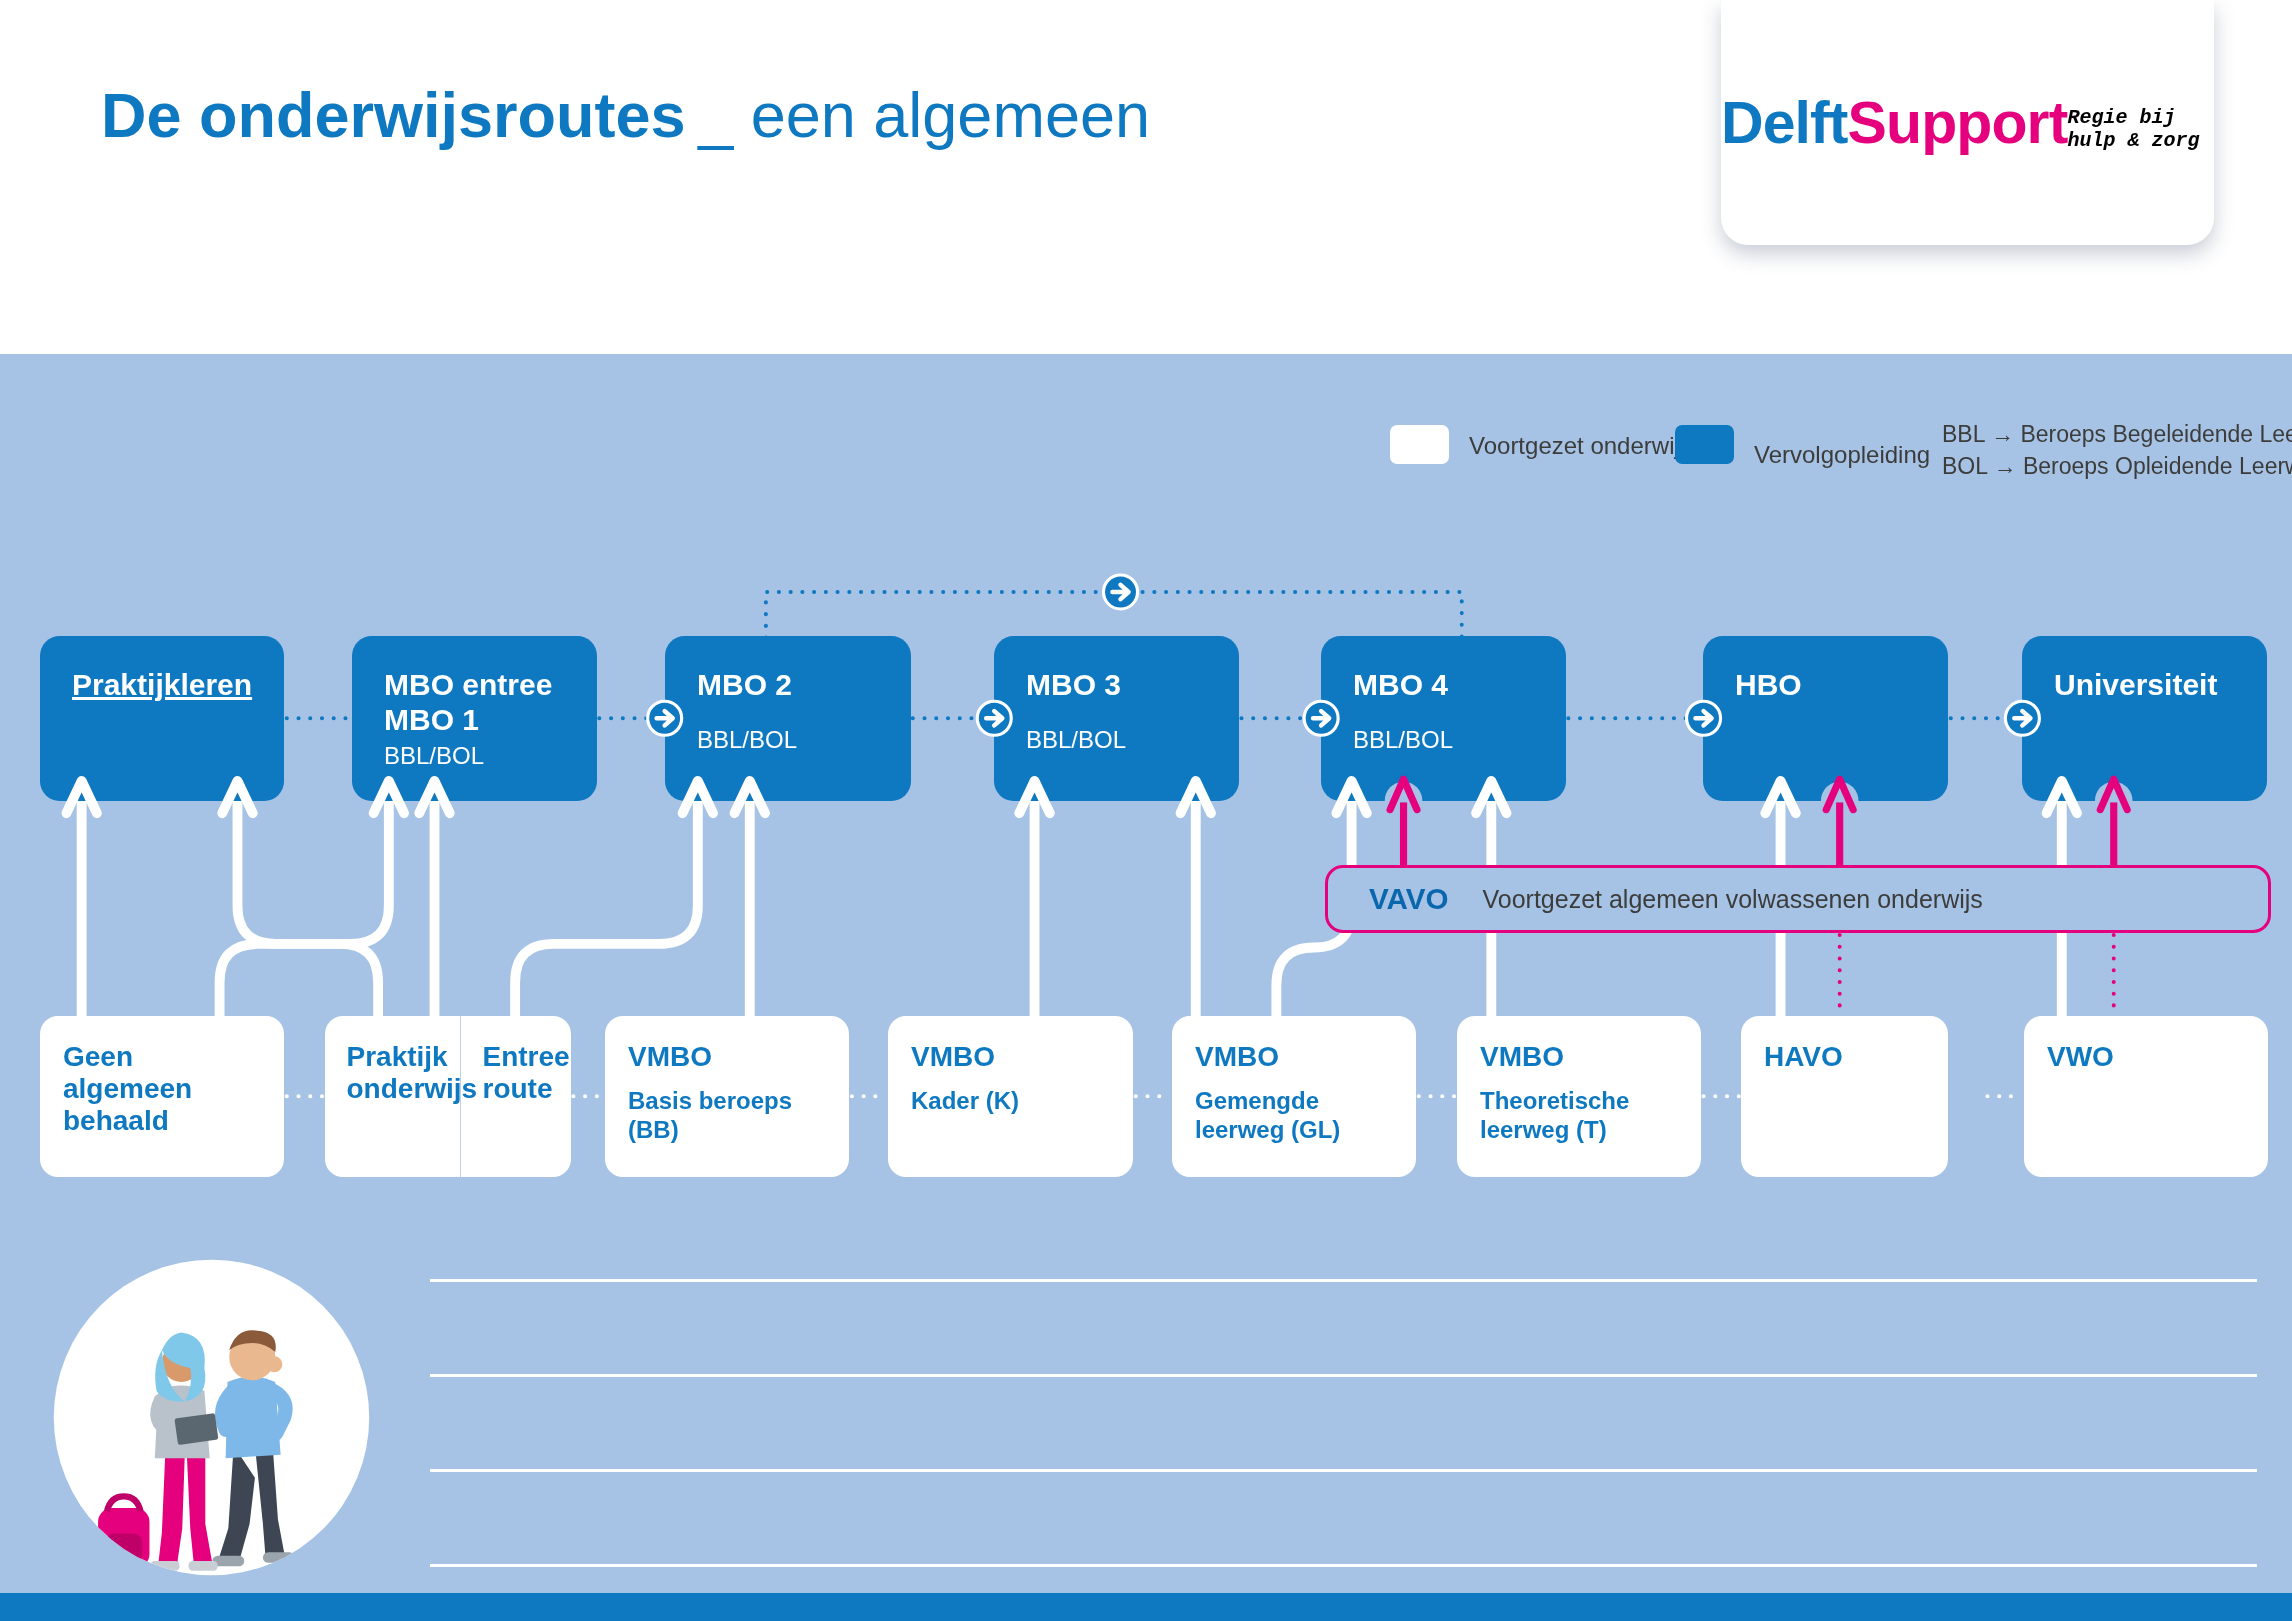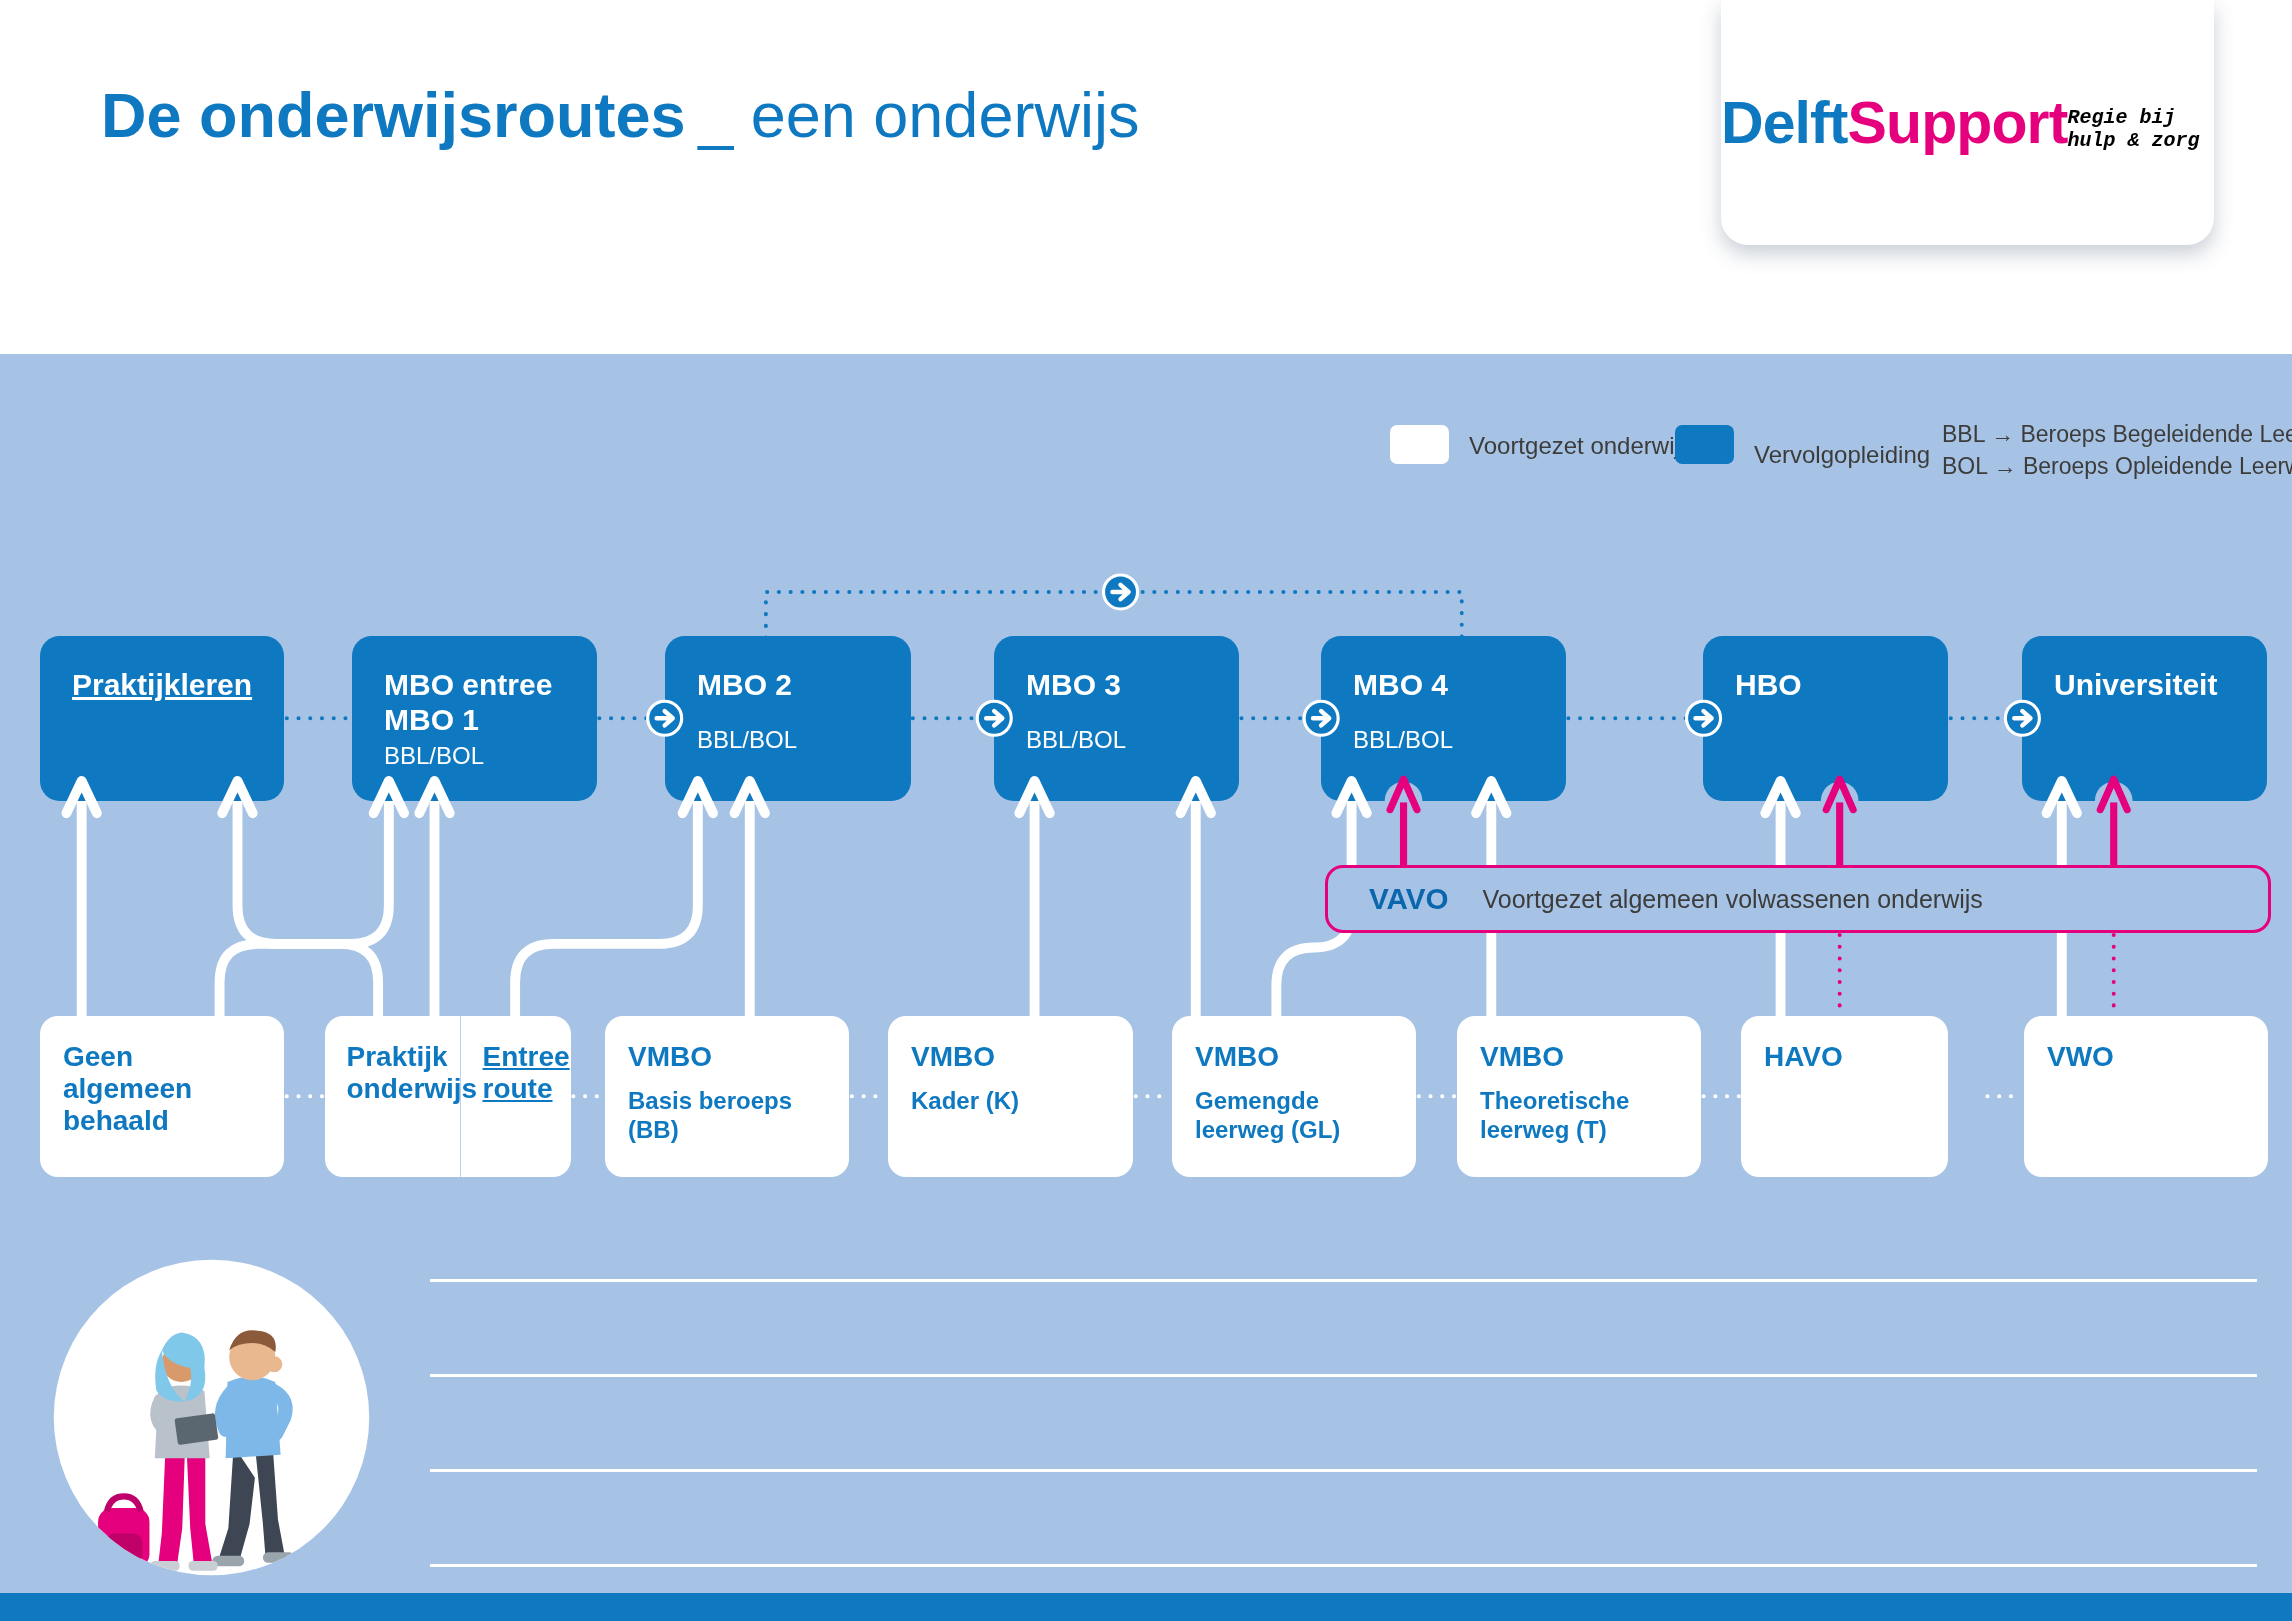--- a/index.html
+++ b/index.html
@@ -54,21 +54,21 @@
   .note-line{position:absolute;left:430px;width:1827px;height:2.7px;background:#fff;z-index:1;}
   .bottom-strip{position:absolute;left:0;top:1593px;width:2293px;height:28px;background:#0e78c0;z-index:1;}
   .people{position:absolute;left:52px;top:1258px;width:319px;height:319px;z-index:2;}
 </style>
 </head>
 <body>
 
 <div class="page">
 
   <div class="title">
-    <span class="b">De onderwijsroutes</span><span class="l">_ een onderwijs</span>
+    <span class="b">De onderwijsroutes</span><span class="l">_ een algemeen</span>
   </div>
 
   <div class="logo-card">
     <div class="logo-line">
       <span class="d">Delft</span><span class="s">Support</span>
     </div>
     <div class="logo-tag">Regie bij hulp &amp; zorg</div>
   </div>
 
   <div class="board"></div>
@@ -148,21 +148,21 @@
   </div>
 
   <div class="box-white" style="left:40px;width:244px;">
     <div class="t">Geen</div>
     <div class="t">algemeen behaald</div>
   </div>
   <div class="box-white split" style="left:325px;width:246px;">
     <div class="col" style="width:135px;">
       <div class="t">Praktijk onderwijs</div>
     </div>
-    <div class="col right" style="width:111px;text-decoration:underline;">
+    <div class="col right" style="width:111px;">
       <div class="t">Entree route</div>
     </div>
   </div>
   <div class="box-white" style="left:605px;width:244px;">
     <div class="t">VMBO</div>
     <div class="s">Basis beroeps (BB)</div>
   </div>
   <div class="box-white" style="left:888px;width:245px;">
     <div class="t">VMBO</div>
     <div class="s">Kader (K)</div>

